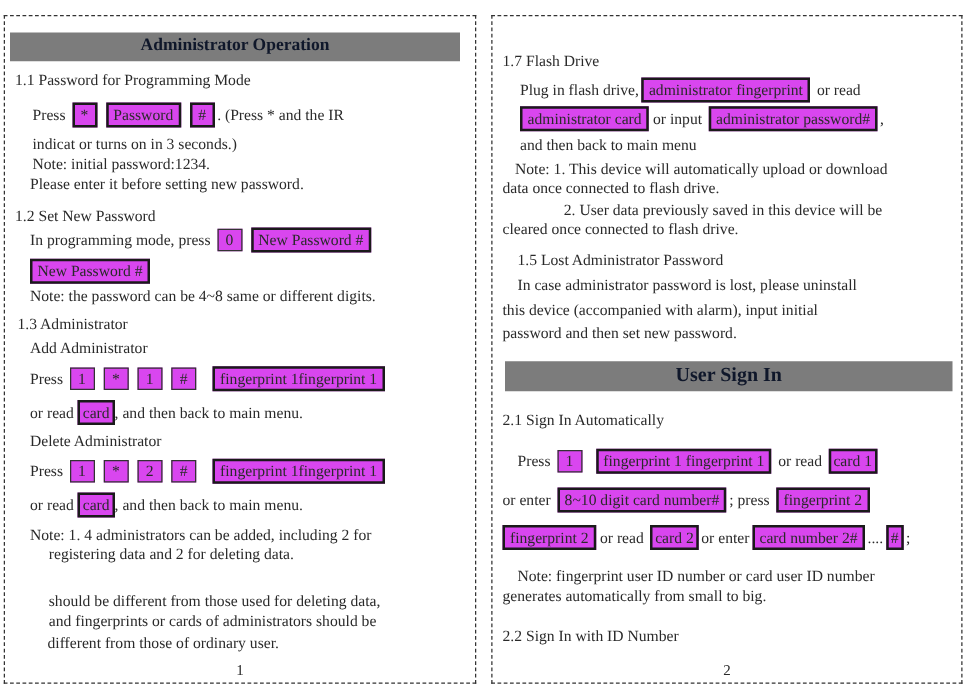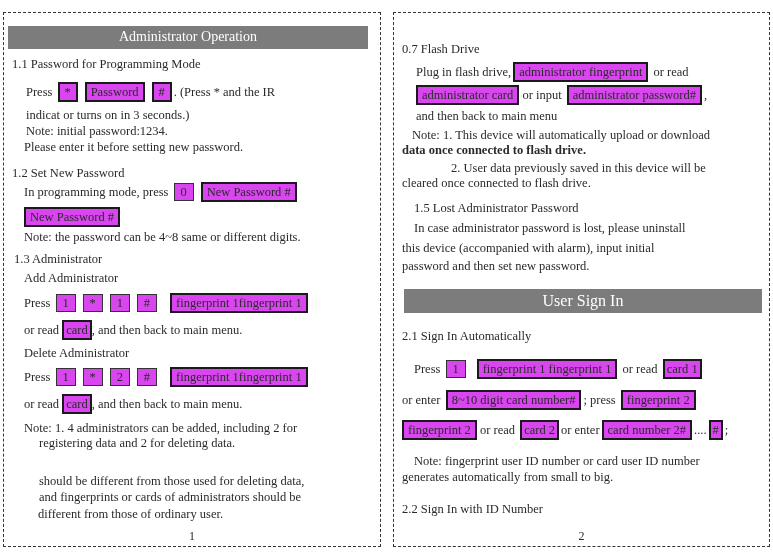--- a/index.html
+++ b/index.html
@@ -1,21 +1,21 @@
 <!DOCTYPE html>
 <html><head>
   <meta charset="utf-8">
   <style>
     html, body { margin: 0; padding: 0; background: #ffffff; }
     body { width: 773px; height: 552px; position: relative; overflow: hidden;
            font-family: "Liberation Serif", "DejaVu Serif", serif; color: #2a2a2a; }
     .page { position: absolute; top: 12px; border: 1px dashed #333; box-sizing: border-box; }
     #page1 { left: 3px; width: 378px; height: 535px; }
     #page2 { left: 393px; width: 377px; height: 535px; }
-    .banner { position: absolute; background: #7c7c7c; color: #ffffff; font-weight: normal;
+    .banner { position: absolute; background: #7c7c7c; color: #0f172a; font-weight: bold;
               text-align: center; font-size: 14px; line-height: 22px; }
     #page1 .banner { left: 4px; top: 13px; width: 360px; height: 23px; }
     #page2 .banner { left: 10px; top: 276px; width: 358px; height: 24px; font-size: 16px; line-height: 24px; }
     .line { position: absolute; font-size: 12.5px; white-space: nowrap; line-height: 16px; }
     .box { display: inline-block; background: #d946ef; border: 2px solid #1a1a1a;
            padding: 0 4px; line-height: 16px; margin: 0 2px; box-sizing: border-box; }
     .box.thin { border-width: 1px; border-color: #333; }
     .box.key { min-width: 20px; text-align: center; }
     .pagenum { position: absolute; bottom: 2px; width: 100%; text-align: center; font-size: 12px; }
   </style>
@@ -77,33 +77,33 @@
   <div class="line" style="left:20px;top:407px;">Note: 1. 4 administrators can be added, including 2 for</div>
   <div class="line" style="left:35px;top:422px;">registering data and 2 for deleting data.</div>
   <div class="line" style="left:35px;top:460px;">should be different from those used for deleting data,</div>
   <div class="line" style="left:35px;top:476px;">and fingerprints or cards of administrators should be</div>
   <div class="line" style="left:34px;top:493px;">different from those of ordinary user.</div>
 
   <div class="pagenum">1</div>
 </div>
 
 <div class="page" id="page2">
-  <div class="line" style="left:8px;top:28px;">0.7 Flash Drive</div>
+  <div class="line" style="left:8px;top:28px;">1.7 Flash Drive</div>
   <div class="line" style="left:22px;top:49px;">
     <span>Plug in flash drive,</span><span class="box">administrator fingerprint</span>
     <span>or read</span>
   </div>
   <div class="line" style="left:22px;top:72px;">
     <span class="box" style="margin:0">administrator card</span>
     <span>or input</span>
     <span class="box">administrator password#</span><span>,</span>
   </div>
   <div class="line" style="left:22px;top:95px;">and then back to main menu</div>
   <div class="line" style="left:18px;top:114px;">Note: 1. This device will automatically upload or download</div>
-  <div class="line" style="left:8px;top:129px;font-weight:bold;">data once connected to flash drive.</div>
+  <div class="line" style="left:8px;top:129px;">data once connected to flash drive.</div>
   <div class="line" style="left:57px;top:147px;">2. User data previously saved in this device will be</div>
   <div class="line" style="left:8px;top:162px;">cleared once connected to flash drive.</div>
 
   <div class="line" style="left:8px;top:187px;margin-left:12px;">1.5 Lost Administrator Password</div>
   <div class="line" style="left:20px;top:207px;">In case administrator  password is lost, please uninstall</div>
   <div class="line" style="left:8px;top:227px;">this device (accompanied with alarm), input initial</div>
   <div class="line" style="left:8px;top:245px;">password and then set new password.</div>
 
   <div class="banner">User Sign In</div>
 

